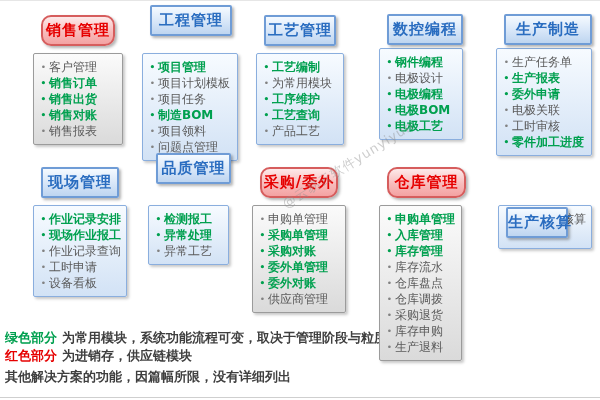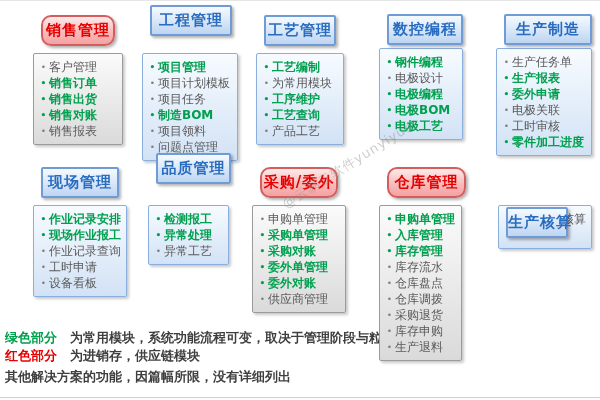--- a/index.html
+++ b/index.html
@@ -47,21 +47,21 @@
 
   .item{display:flex;align-items:center;height:16px;font-size:12px;white-space:nowrap;}
   .item .bullet{width:11px;flex:none;text-align:center;font-size:9px;}
   .item.plain{color:#5a5a5a;}
   .item.plain .bullet{color:#828282;}
   .item.green{color:#00a04f;font-weight:bold;}
   .item.green .bullet{color:#00a04f;}
 
   
   .legend-line{position:absolute;left:5px;font-size:13px;font-weight:600;color:#3f3f3f;white-space:nowrap;}
-  .legend-label{font-weight:bold;margin-right:13px;font-family:Liberation Serif, serif;}
+  .legend-label{font-weight:bold;margin-right:5px;font-family:Liberation Serif, serif;}
   .legend-label.green{color:#00a04f;}
   .legend-label.red{color:#e60000;}
 </style>
 </head>
 <body>
 
 <div class="canvas">
   <div class="edge edge-top"></div>
   <div class="edge edge-bottom"></div>
 

